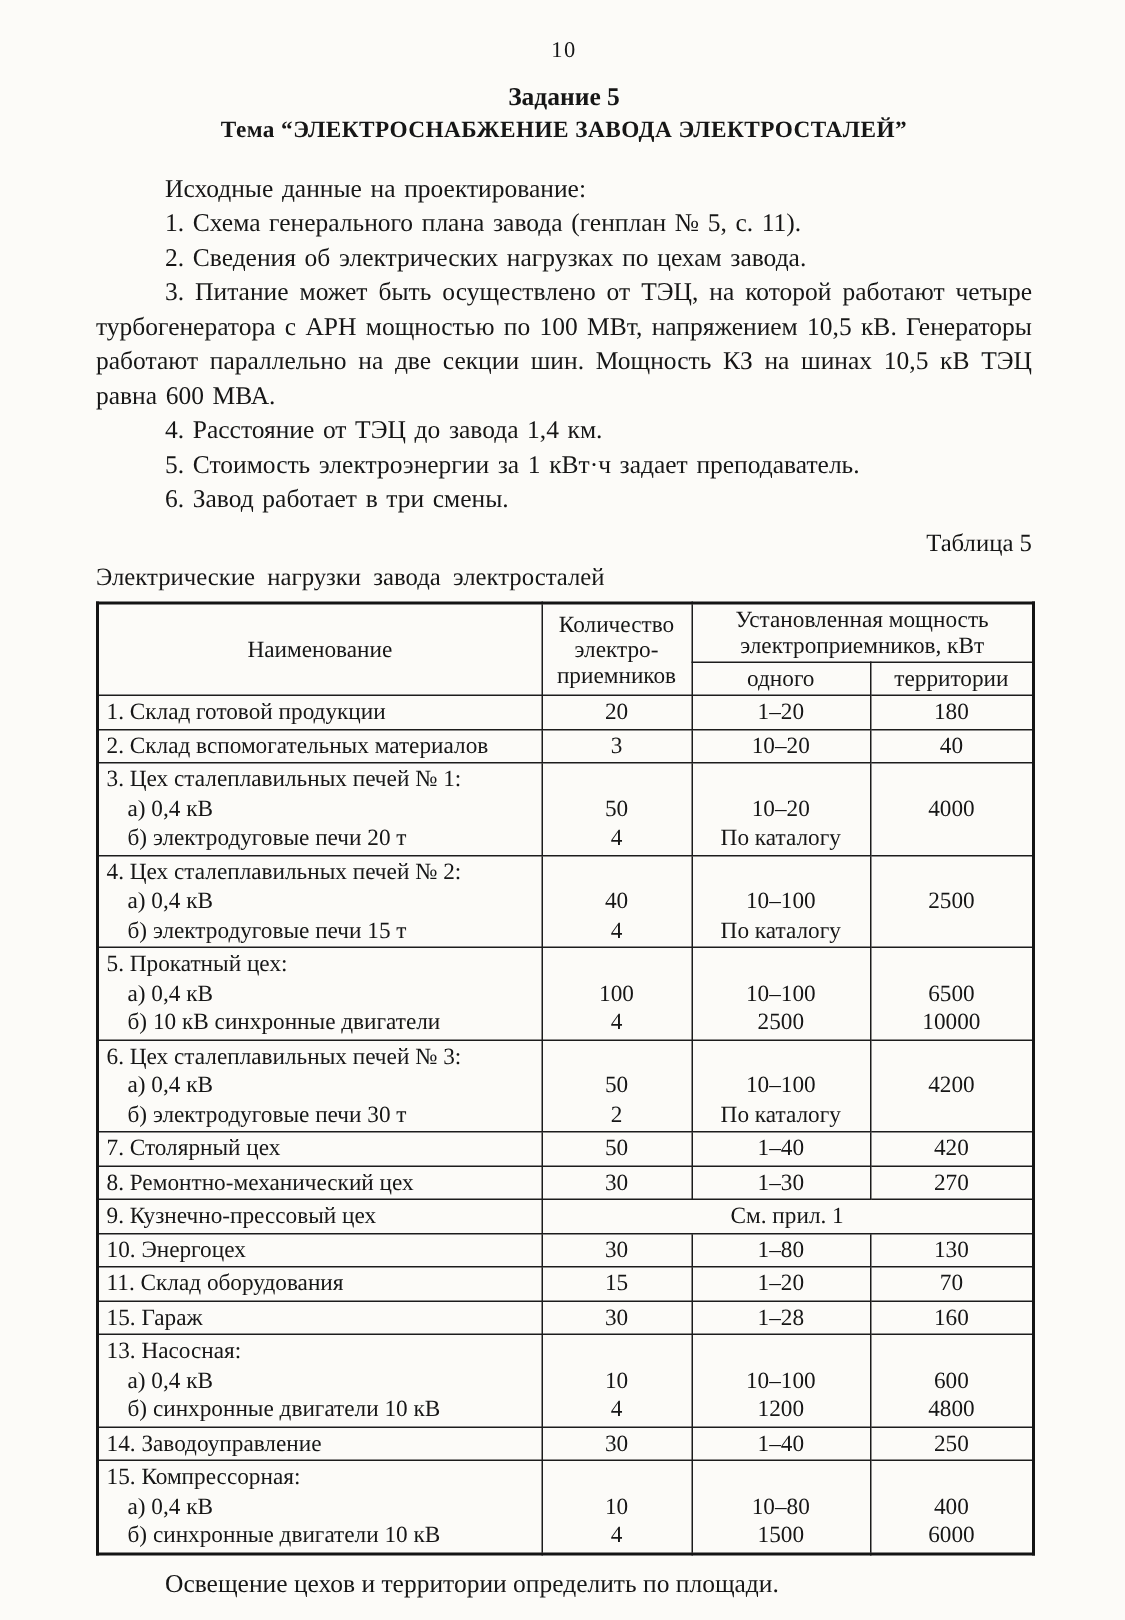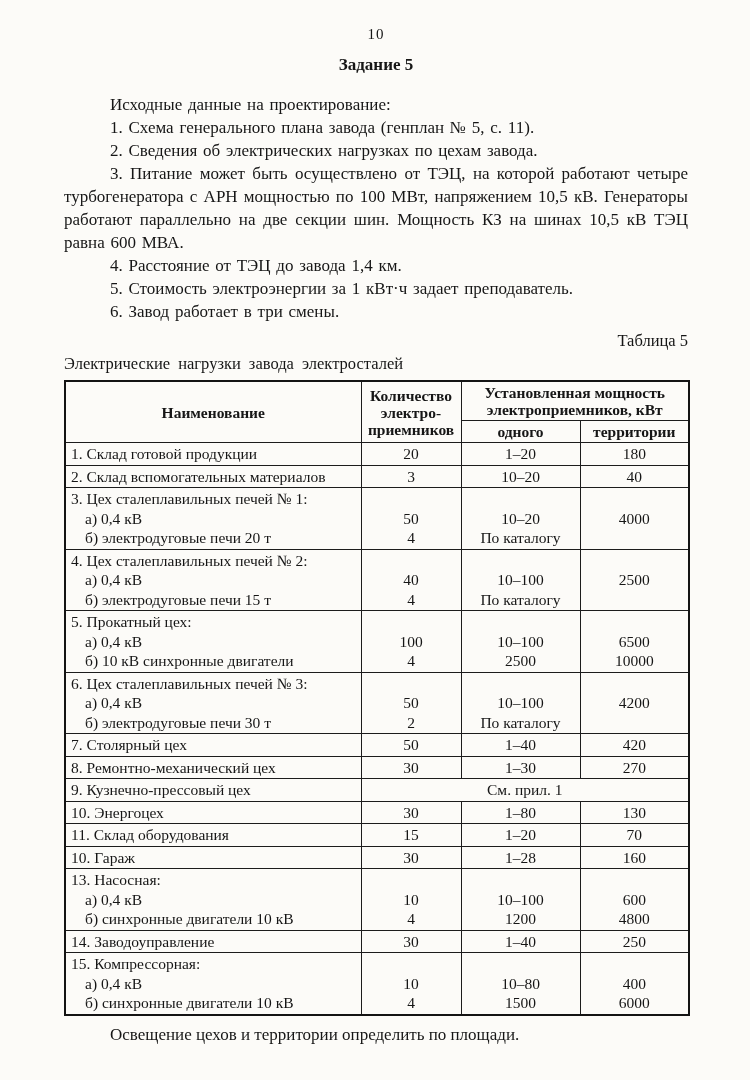--- a/index.html
+++ b/index.html
@@ -21,21 +21,21 @@
   .tbl-caption { text-align: left; font-size: 16.5px; margin-top: 3px; margin-bottom: 6px; word-spacing: 4px; }
   table {
     border-collapse: collapse;
     width: 624px;
     table-layout: fixed;
     font-size: 15.5px;
     border: 2px solid #141414;
   }
   th, td { border: 1px solid #1c1c1c; }
   th {
-    font-weight: bold;
+    font-weight: normal;
     text-align: center;
     vertical-align: middle;
     white-space: pre-line;
     line-height: 17px;
     padding: 2px 2px;
   }
   td { line-height: 19.5px; padding: 1px 5px; vertical-align: top; }
   .c-name { text-align: left; }
   .c-center { text-align: center; }
   .cl { min-height: 19.5px; }
@@ -43,20 +43,21 @@
   .footer-note { font-size: 17px; line-height: 23px; margin-top: 7px; text-indent: 46px; }
 </style>
 </head>
 <body>
 
 <div class="page">
 
   <div class="page-number">10</div>
 
   <div class="h-task">Задание 5</div>
+  <div class="h-theme">Тема “ЭЛЕКТРОСНАБЖЕНИЕ ЗАВОДА ЭЛЕКТРОСТАЛЕЙ”</div>
 
   <div class="intro">
     <p class="para">Исходные данные на проектирование:</p>
     <div>
         <p class="para">1. Схема генерального плана завода (генплан № 5, с. 11).</p>
         <p class="para">2. Сведения об электрических нагрузках по цехам завода.</p>
         <p class="para">3. Питание может быть осуществлено от ТЭЦ, на которой работают четыре турбогенератора с АРН мощностью по 100 МВт, напряжением 10,5 кВ. Генераторы работают параллельно на две секции шин. Мощность КЗ на шинах 10,5 кВ ТЭЦ равна 600 МВА.</p>
         <p class="para">4. Расстояние от ТЭЦ до завода 1,4 км.</p>
         <p class="para">5. Стоимость электроэнергии за 1 кВт·ч задает преподаватель.</p>
         <p class="para">6. Завод работает в три смены.</p>
@@ -263,21 +264,21 @@
           </td>
           <td class="c-center">
             <div class="cl">1–20</div>
           </td>
           <td class="c-center">
             <div class="cl">70</div>
           </td>
         </tr>
         <tr>
           <td class="c-name">
-            <div class="cl">10. Гараж</div>
+            <div class="cl">15. Гараж</div>
           </td>
           <td class="c-center">
             <div class="cl">30</div>
           </td>
           <td class="c-center">
             <div class="cl">1–28</div>
           </td>
           <td class="c-center">
             <div class="cl">160</div>
           </td>

